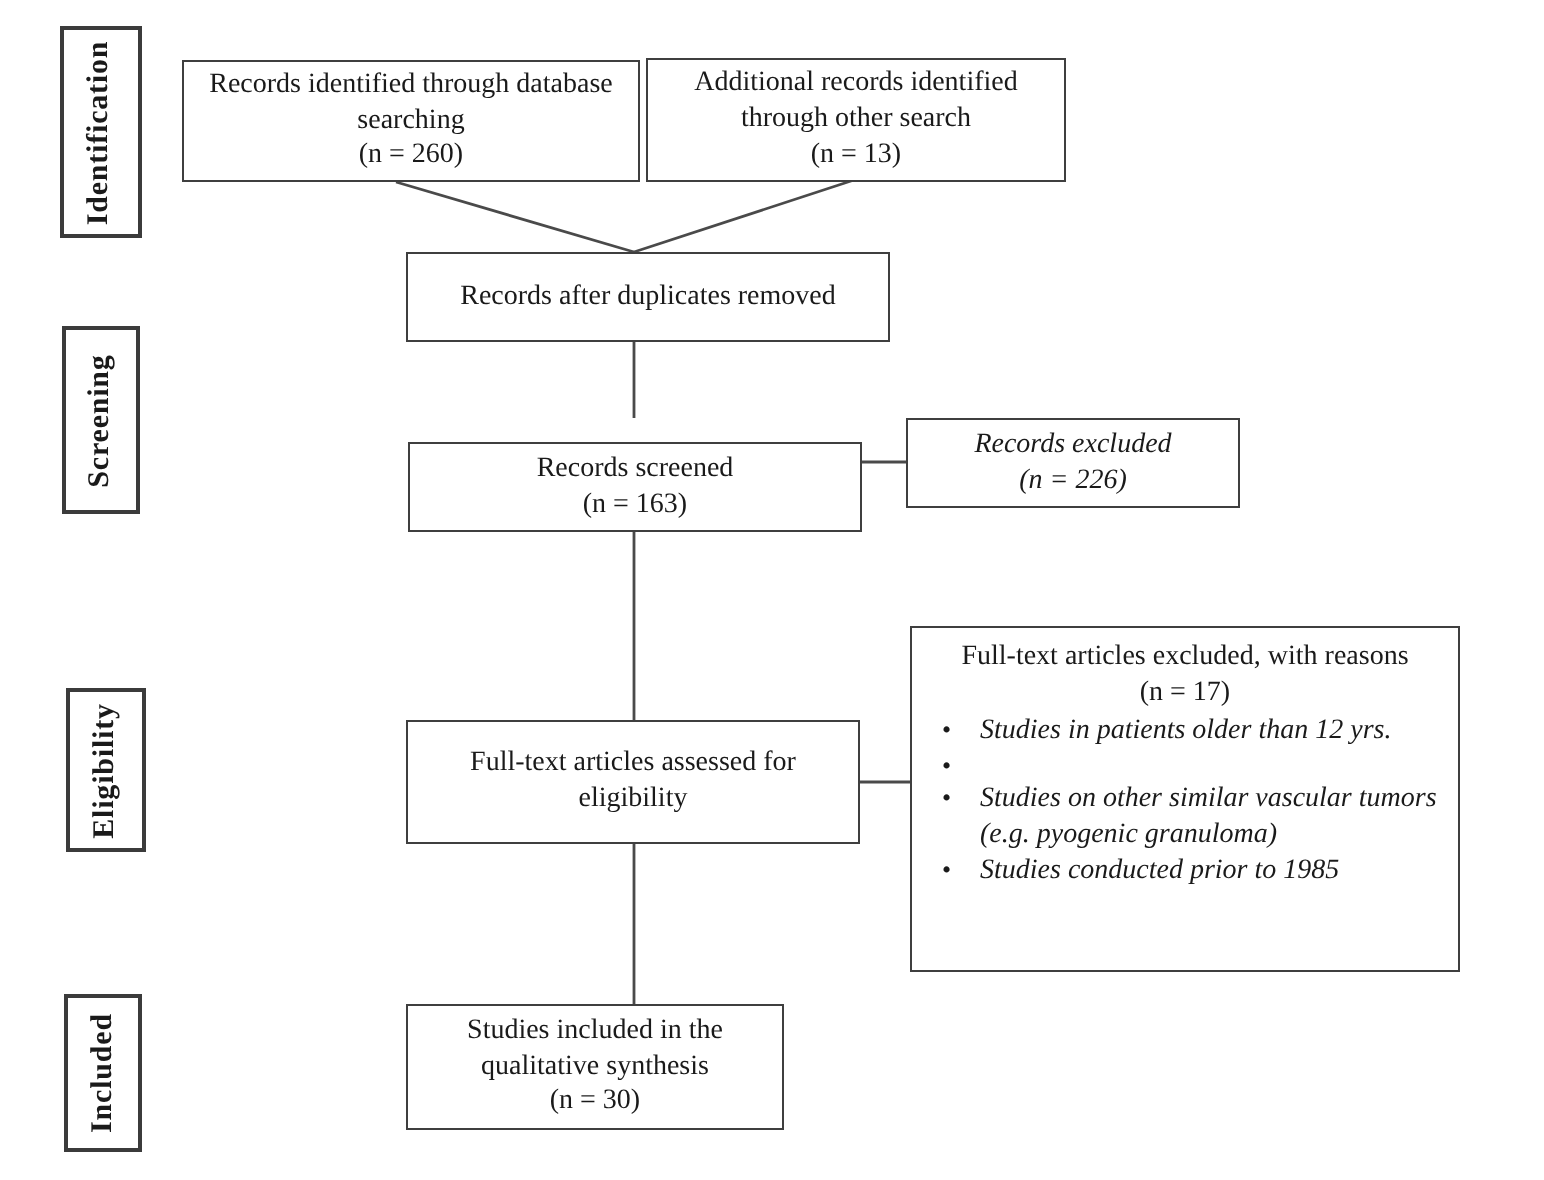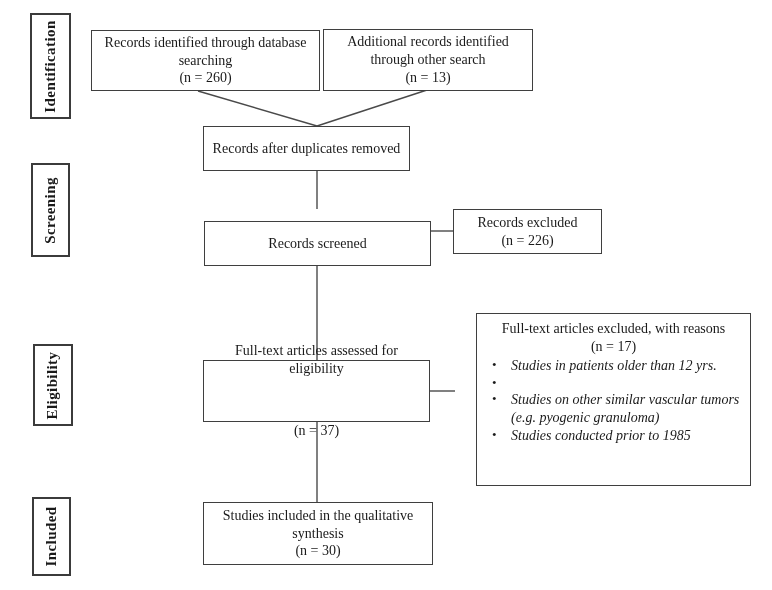--- a/index.html
+++ b/index.html
@@ -108,39 +108,39 @@
   <div class="fbox" style="left:91px; top:30px; width:229px; height:61px;">
     <div class="bx-text">Records identified through database searching</div>
     <div class="bx-n">(n = 260)</div>
   </div>
 
   <div class="fbox" style="left:323px; top:29px; width:210px; height:62px;">
     <div class="bx-text">Additional records identified through other search</div>
     <div class="bx-n">(n = 13)</div>
   </div>
 
-  <div class="fbox" style="left:203px; top:126px; width:207px; height:45px;gap:16px;">
+  <div class="fbox" style="left:203px; top:126px; width:242px; height:45px;gap:16px;">
     <div class="bx-text">Records after duplicates removed</div>
   </div>
 
   <div class="fbox" style="left:204px; top:209px; width:227px; height:45px;margin-top:12px;">
     <div class="bx-text">Records screened</div>
+    <div class="bx-n">(n = 163)</div>
   </div>
 
-  <div class="fbox" style="left:453px; top:209px; width:149px; height:45px;">
+  <div class="fbox" style="left:453px; top:209px; width:167px; height:45px;font-style:italic;">
     <div class="bx-text">Records excluded</div>
     <div class="bx-n">(n = 226)</div>
   </div>
 
   <div class="fbox" style="left:203px; top:360px; width:227px; height:62px;gap:44px;">
     <div class="bx-text">Full-text articles assessed for eligibility</div>
-    <div class="bx-n">(n = 37)</div>
   </div>
 
-  <div class="fbox reasons-box" style="left:455px; top:313px; width:275px; height:173px;margin-left:21px;">
+  <div class="fbox reasons-box" style="left:455px; top:313px; width:275px; height:173px;">
     <div class="bx-text">Full-text articles excluded, with reasons</div>
     <div class="bx-n">(n = 17)</div>
     <div class="reasons-list">
       <div class="reason-row">
         <span class="reason-bullet">•</span>
         <span class="reason-text">Studies in patients older than 12 yrs.</span>
       </div>
       <div class="reason-row">
         <span class="reason-bullet">•</span>
       </div>
@@ -148,18 +148,18 @@
         <span class="reason-bullet">•</span>
         <span class="reason-text">Studies on other similar vascular tumors (e.g. pyogenic granuloma)</span>
       </div>
       <div class="reason-row">
         <span class="reason-bullet">•</span>
         <span class="reason-text">Studies conducted prior to 1985</span>
       </div>
     </div>
   </div>
 
-  <div class="fbox" style="left:203px; top:502px; width:230px; height:63px;">
+  <div class="fbox" style="left:203px; top:502px; width:189px; height:63px;">
     <div class="bx-text">Studies included in the qualitative synthesis</div>
     <div class="bx-n">(n = 30)</div>
   </div>
 
 </div>
 
 </body></html>

